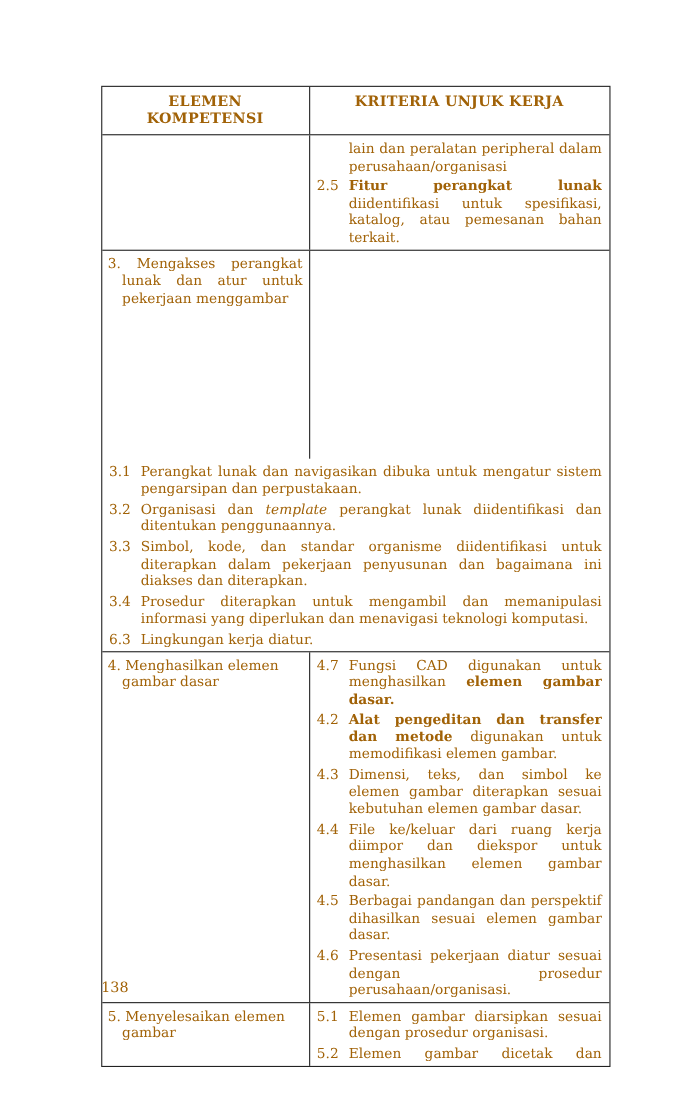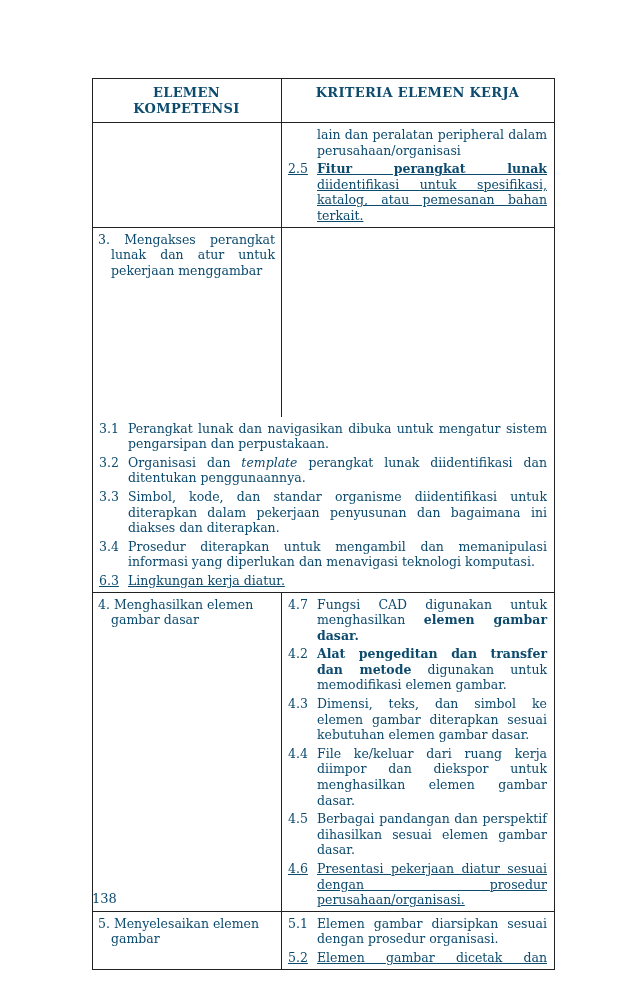--- a/index.html
+++ b/index.html
@@ -6,21 +6,21 @@
     margin: 0;
     padding: 0;
     background: #ffffff;
   }
   .page {
     position: relative;
     width: 636px;
     height: 1000px;
     background: #ffffff;
     font-family: "DejaVu Serif", serif;
-    color: #0c4a6e;
+    color: #a16207;
     overflow: hidden;
   }
   .doc-table {
     position: absolute;
     left: 92px;
     top: 78px;
     width: 463px;
     border: 1.5px solid #222222;
     box-sizing: border-box;
     background: #ffffff;
@@ -57,21 +57,21 @@
     font-size: 12.5px;
     line-height: 15.6px;
     padding-left: 13px;
     text-indent: -13px;
   }
   .just { text-align: justify; }
   .crit-item {
     display: flex;
     margin-bottom: 3px;
   }
-  .crit-item:last-child { margin-bottom: 0; text-decoration: underline; }
+  .crit-item:last-child { margin-bottom: 0; }
   .crit-num {
     flex: 0 0 22px;
     width: 22px;
     font-size: 12.5px;
     line-height: 15.6px;
   }
   .crit-text {
     flex: 1;
     margin-left: 7px;
     font-size: 12.5px;
@@ -98,21 +98,21 @@
 </style>
 </head>
 <body>
 
 <div class="page">
 
   <div class="doc-table">
 
     <div class="t-row first rhh">
       <div class="cell-el head-cell">ELEMEN KOMPETENSI</div>
-      <div class="cell-kr head-cell">KRITERIA ELEMEN KERJA</div>
+      <div class="cell-kr head-cell">KRITERIA UNJUK KERJA</div>
     </div>
 
     <div class="t-row rh0">
       <div class="cell-el">
         <div class="el-text"></div>
       </div>
       <div class="cell-kr">
         <div class="crit-item">
           <span class="crit-num"></span>
           <div class="crit-text"><span>lain dan peralatan peripheral dalam perusahaan/organisasi</span></div>

